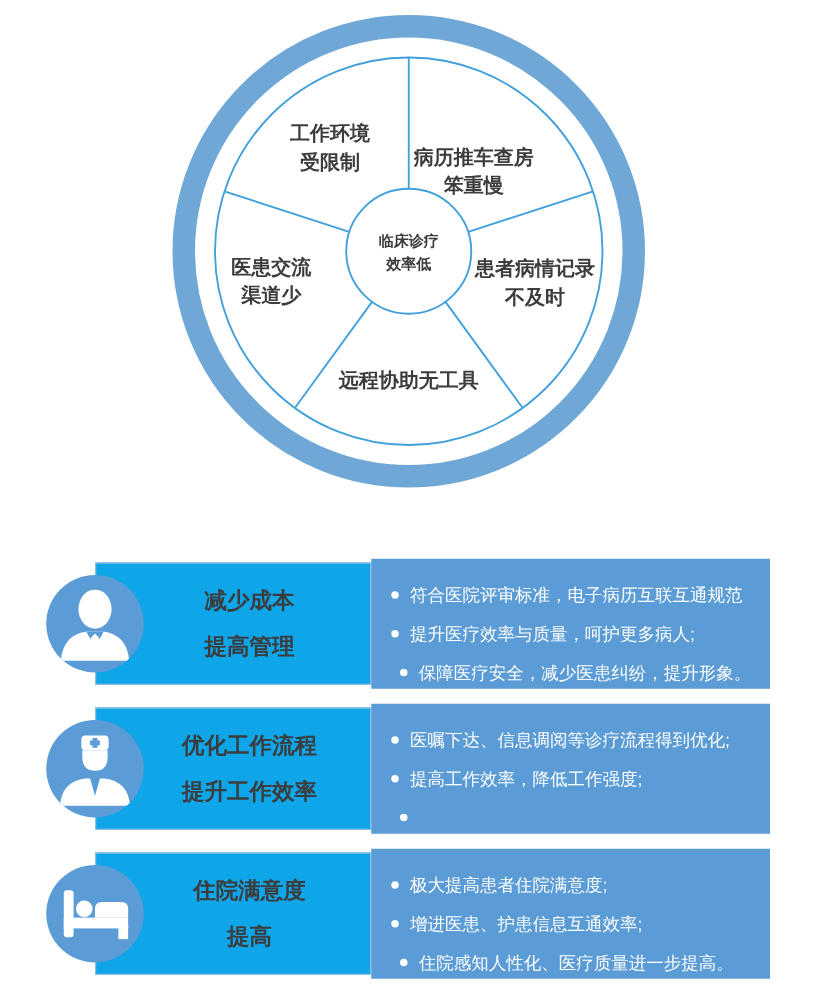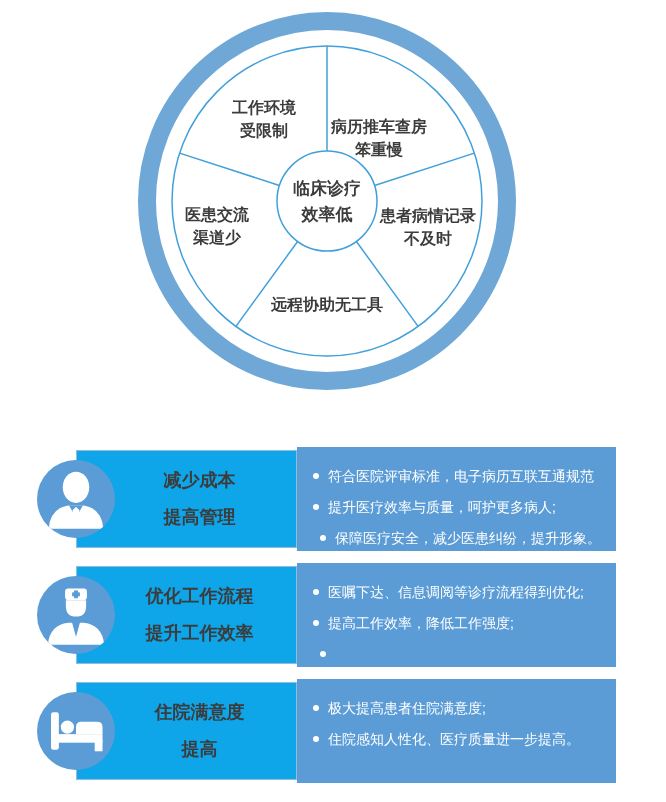--- a/index.html
+++ b/index.html
@@ -14,23 +14,22 @@
   .wheel svg{position:absolute;left:0;top:0;}
   .wheel-label{
     position:absolute;transform:translate(-50%,-50%);
     white-space:pre-line;text-align:center;
     font-size:16px;font-weight:bold;line-height:1.45;
     color:var(--color-textdark,#3c3c3c);
   }
   .wheel-center-label{
     position:absolute;transform:translate(-50%,-50%);
     white-space:pre-line;text-align:center;
-    font-size:17px;font-weight:bold;line-height:1.5;
+    font-size:12px;font-weight:bold;line-height:1.5;
     color:var(--color-textdark,#3c3c3c);
-    font-family:Liberation Mono, monospace;
   }
   .lbl-seg0{left:264px;top:119px;}
   .lbl-seg1{left:379px;top:119px;margin-top:19px;}
   .lbl-seg2{left:428px;top:227px;}
   .lbl-seg3{left:327px;top:305px;}
   .lbl-seg4{left:217px;top:226px;}
   .lbl-center{left:327px;top:202px;}
   
   .benefit-row{position:absolute;left:0;width:666px;height:104px;}
   .row-0{top:447px;} .row-1{top:563px;} .row-2{top:679px;}
@@ -162,20 +161,24 @@
 
   <div class="benefit-row row-2">
     <div class="detail-panel">
       <ul class="bullet-list">
         <li>
             <span class="bullet-dot"></span>
             <span>极大提高患者住院满意度;</span>
           </li>
         <li>
             <span class="bullet-dot"></span>
+            <span>增进医患、护患信息互通效率;</span>
+          </li>
+        <li>
+            <span class="bullet-dot"></span>
             <span>住院感知人性化、医疗质量进一步提高。</span>
           </li>
       </ul>
     </div>
     <div class="title-card">
       <div class="title">住院满意度
 提高</div>
     </div>
     <div class="icon-circle">
       <svg width="78" height="78" viewBox="0 0 100 100">

